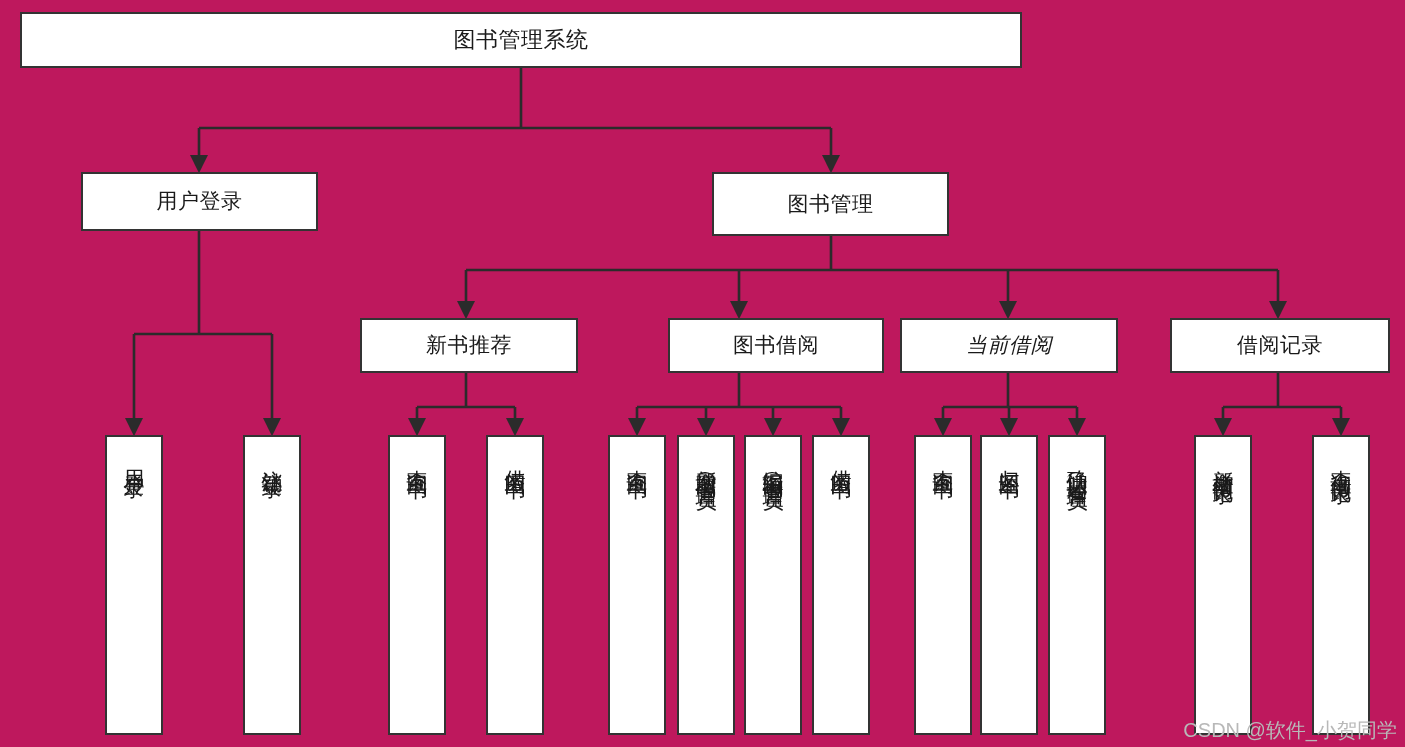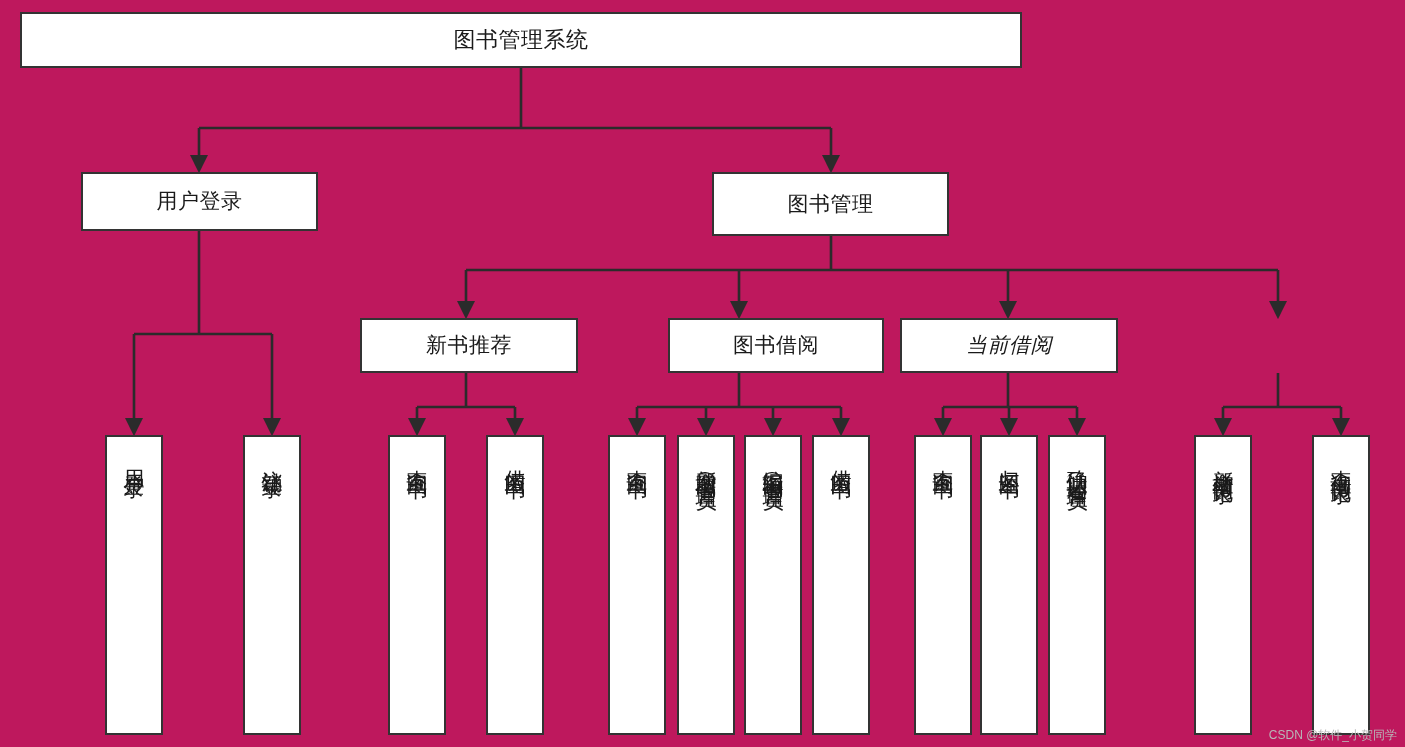--- a/index.html
+++ b/index.html
@@ -64,21 +64,21 @@
     letter-spacing: 3px;
     max-height: 280px;
   }
   .node.vert.tall .label {
     max-height: 292px;
   }
   #watermark {
     position: absolute;
     right: 8px;
     bottom: 3px;
-    font-size: 12px;
+    font-size: 20px;
     color: #b8b8b8;
     white-space: nowrap;
     z-index: 5;
     font-family: "Liberation Sans", "DejaVu Sans", sans-serif;
   }
 </style>
 </head>
 <body>
 
 <div id="canvas">
@@ -146,20 +146,23 @@
 
   <div class="node horiz" style="left:360px; top:318px; width:218px; height:55px;">
     <span class="label">新书推荐</span>
   </div>
   <div class="node horiz" style="left:632px; top:318px; width:216px; height:55px;margin-left:36px;">
     <span class="label">图书借阅</span>
   </div>
   <div class="node horiz" style="left:900px; top:318px; width:218px; height:55px;font-style:italic;">
     <span class="label">当前借阅</span>
   </div>
+  <div class="node horiz" style="left:1170px; top:318px; width:220px; height:55px;">
+    <span class="label">借阅记录</span>
+  </div>
 
   <div class="node vert" style="left:105px; top:435px; width:58px; height:300px;">
     <span class="label">用户登录</span>
   </div>
   <div class="node vert" style="left:243px; top:435px; width:58px; height:300px;">
     <span class="label">注销登录</span>
   </div>
 
   <div class="node vert" style="left:388px; top:435px; width:58px; height:300px;">
     <span class="label">查询图书</span>

